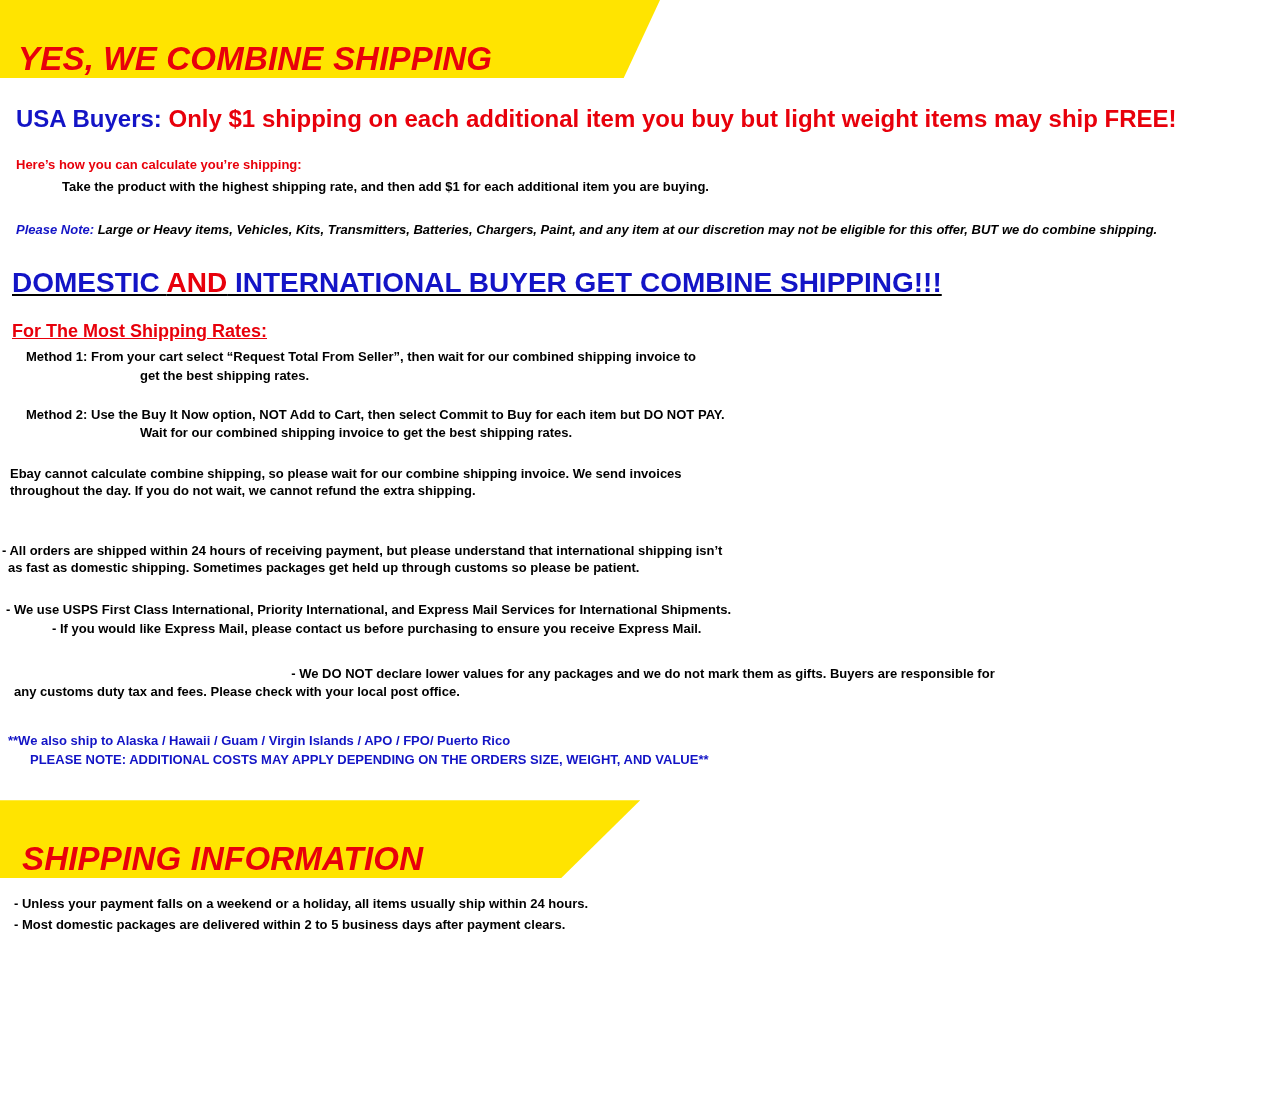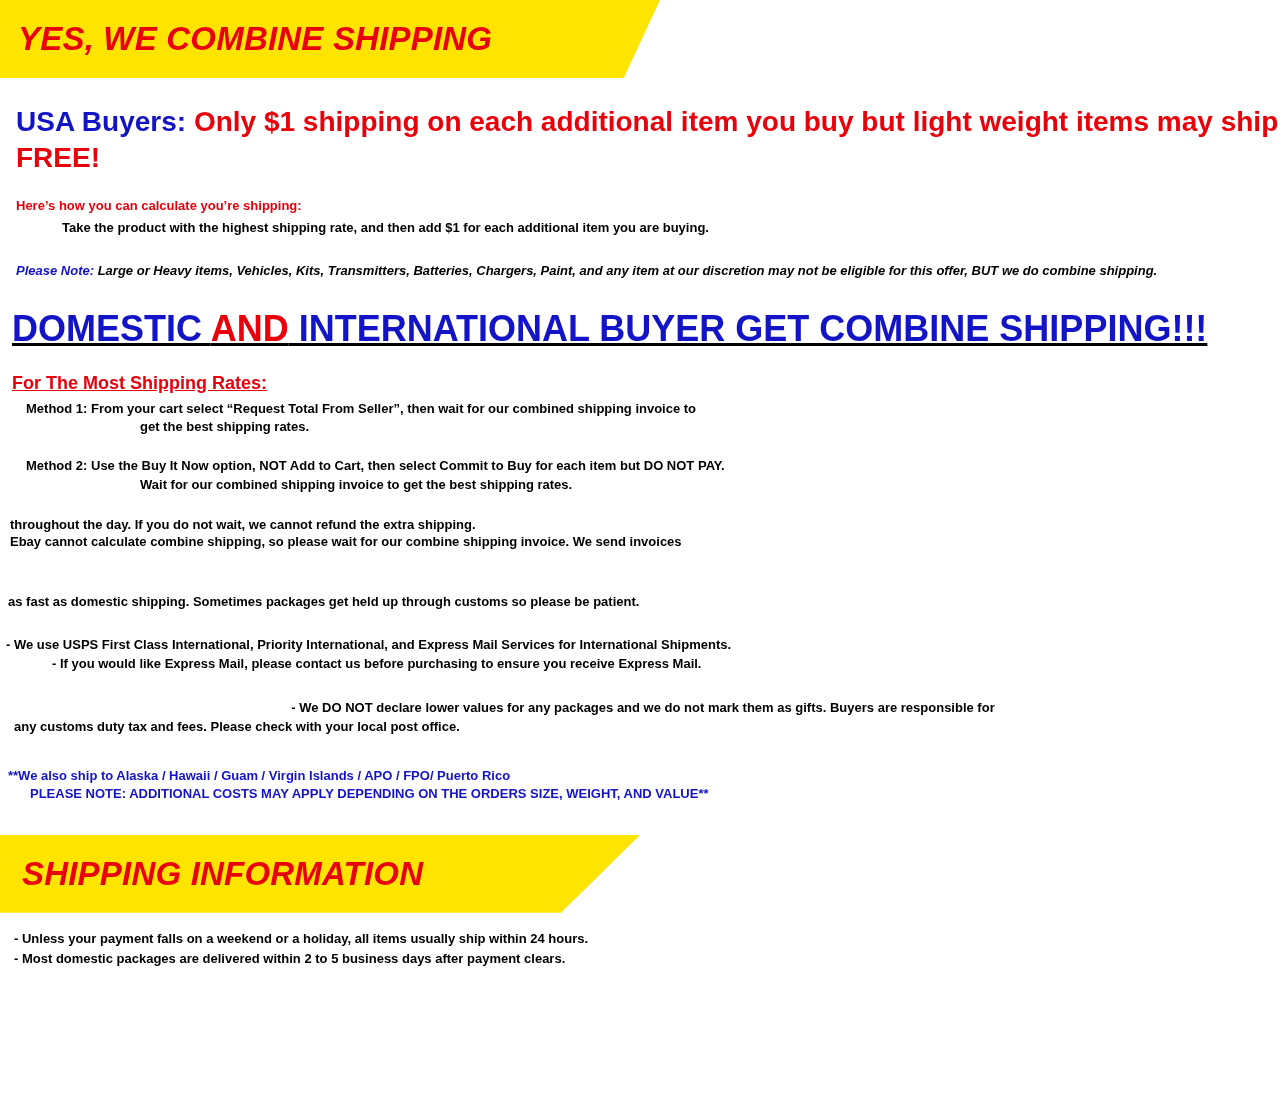--- a/index.html
+++ b/index.html
@@ -14,21 +14,21 @@
     color: #000000;
     overflow: hidden;
     position: relative;
   }
 
   
   .banner {
     position: relative;
     height: 78px;
     display: flex;
-    align-items: center;
+    align-items: flex-end;
   }
   .banner .shape {
     position: absolute;
     left: 0;
     top: 0;
     height: 100%;
     background: #FFE400;
   }
   .banner-1 .shape {
     width: 660px;
@@ -54,24 +54,24 @@
   .line {
     font-weight: bold;
     line-height: 1.28;
   }
   .blue  { color: #1314C6; }
   .red   { color: #E8000B; }
   .black { color: #000000; }
 
   .italic { font-style: italic; }
 
-  .sz20 { font-size: 28px; }
+  .sz20 { font-size: 24px; }
   .sz19 { font-size: 13px; }
   .sz18 { font-size: 18px; }
-  .sz28 { font-size: 36px; }
+  .sz28 { font-size: 28px; }
 
   .u { text-decoration: underline; }
 
   #usa-line { margin: 26px 0 0 16px; }
   #howto-line { margin: 22px 0 0 16px; }
   #howto-detail { margin: 6px 0 0 62px; }
   #please-note { margin: 26px 0 0 16px; width: 1225px; }
   #domestic-line { margin: 26px 0 0 12px; }
   #best-rates { margin: 20px 0 0 12px; }
   #method1 { margin: 6px 0 0 26px; }
@@ -117,25 +117,26 @@
 
 <div class="line sz18 red u" id="best-rates">For The Most Shipping Rates:</div>
 
 <div class="line sz19 black" id="method1">Method 1: From your cart select “Request Total From Seller”, then wait for our combined shipping invoice to</div>
 <div class="line sz19 black" id="method1b">get the best shipping rates.</div>
 
 <div class="line sz19 black" id="method2">Method 2: Use the Buy It Now option, NOT Add to Cart, then select Commit to Buy for each item but DO NOT PAY.</div>
 <div class="line sz19 black" id="method2b">Wait for our combined shipping invoice to get the best shipping rates.</div>
 
 <div class="line sz19 black" id="ebay-note">
+  <div>Ebay cannot calculate combine shipping, so please wait for our combine shipping invoice.  We send invoices</div>
   <div>throughout the day. If you do not wait, we cannot refund the extra shipping.</div>
-  <div>Ebay cannot calculate combine shipping, so please wait for our combine shipping invoice.  We send invoices</div>
 </div>
 
 <div class="line sz19 black" id="orders-note">
+  <div>- All orders are shipped within 24 hours of receiving payment, but please understand that international shipping isn’t</div>
   <div style="padding-left:6px;">as fast as domestic shipping. Sometimes packages get held up through customs so please be patient.</div>
 </div>
 
 <div class="line sz19 black" id="usps-note">- We use USPS First Class International, Priority International, and Express Mail Services for International Shipments.</div>
 <div class="line sz19 black" id="express-note">- If you would like Express Mail, please contact us before purchasing to ensure you receive Express Mail.</div>
 
 <div class="line sz19 black" id="declare-note">- We DO NOT declare lower values for any packages and we do not mark them as gifts.  Buyers are responsible for</div>
 <div class="line sz19 black" id="declare-note2">any customs duty tax and fees. Please check with your local post office.</div>
 
 <div class="line sz19 blue" id="alaska-note">**We also ship to Alaska / Hawaii / Guam / Virgin Islands / APO / FPO/ Puerto Rico</div>

